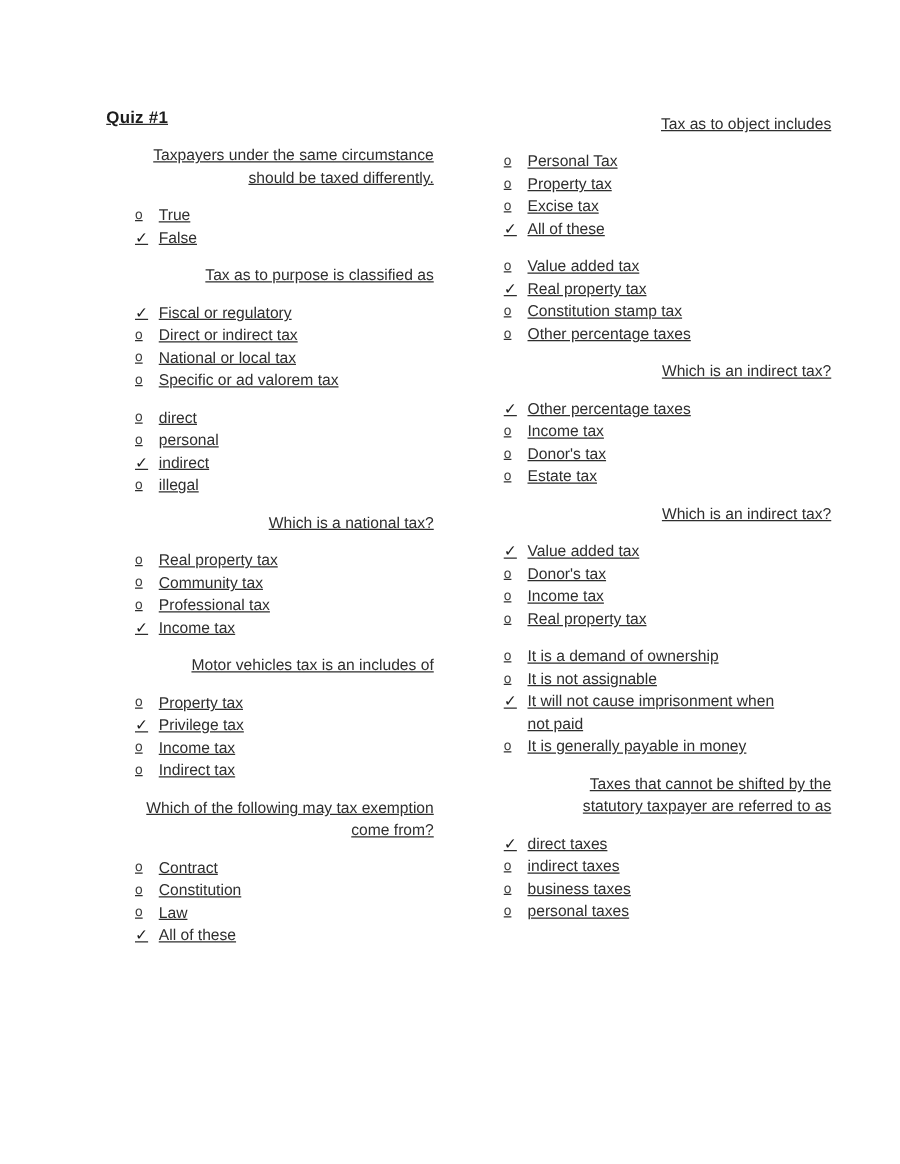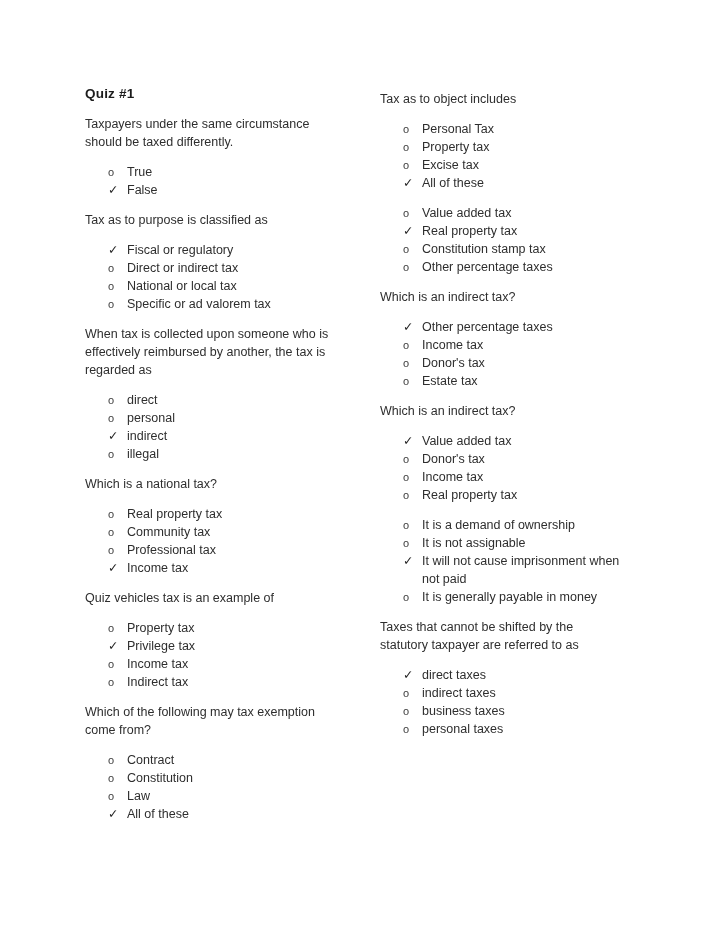--- a/index.html
+++ b/index.html
@@ -13,39 +13,41 @@
     height: 931px;
     background: #ffffff;
     font-family: "Liberation Sans", "DejaVu Sans", sans-serif;
     color: #2e2e2e;
     overflow: hidden;
   }
   .columns {
     display: flex;
     padding: 84px 0 0 85px;
     gap: 33px;
+    text-decoration: underline;
   }
   .col {
     flex: none;
   }
   .col-left  { width: 262px; }
   .col-right { width: 285px; padding-top: 6px; }
   .doc-title {
     font-size: 13.5px;
     font-weight: bold;
     line-height: 19px;
     color: #1c1c1c;
     margin: 0 0 12px 0;
     letter-spacing: 0.2px;
   }
   .question {
     font-size: 12.5px;
     line-height: 18px;
     margin: 0 0 12px 0;
     white-space: pre-line;
+    text-align: right;
   }
   .options {
     list-style: none;
     margin: 0 0 12px 0;
     padding: 0 0 0 23px;
   }
   .option {
     display: flex;
     align-items: flex-start;
     font-size: 12.5px;
@@ -104,23 +106,20 @@
     <span class="marker circle">o</span>
     <span class="opt-text">National or local tax</span>
   </li>
             <li class="option">
     <span class="marker circle">o</span>
     <span class="opt-text">Specific or ad valorem tax</span>
   </li>
           </ul>
   </section>
         <section class="block">
-    <p class="question">When tax is collected upon someone who is
-effectively reimbursed by another, the tax is
-regarded as</p>
     <ul class="options">
             <li class="option">
     <span class="marker circle">o</span>
     <span class="opt-text">direct</span>
   </li>
             <li class="option">
     <span class="marker circle">o</span>
     <span class="opt-text">personal</span>
   </li>
             <li class="option">
@@ -148,21 +147,21 @@
     <span class="marker circle">o</span>
     <span class="opt-text">Professional tax</span>
   </li>
             <li class="option">
     <span class="marker check">✓</span>
     <span class="opt-text">Income tax</span>
   </li>
           </ul>
   </section>
         <section class="block">
-    <p class="question">Quiz vehicles tax is an example of</p>
+    <p class="question">Motor vehicles tax is an includes of</p>
     <ul class="options">
             <li class="option">
     <span class="marker circle">o</span>
     <span class="opt-text">Property tax</span>
   </li>
             <li class="option">
     <span class="marker check">✓</span>
     <span class="opt-text">Privilege tax</span>
   </li>
             <li class="option">

